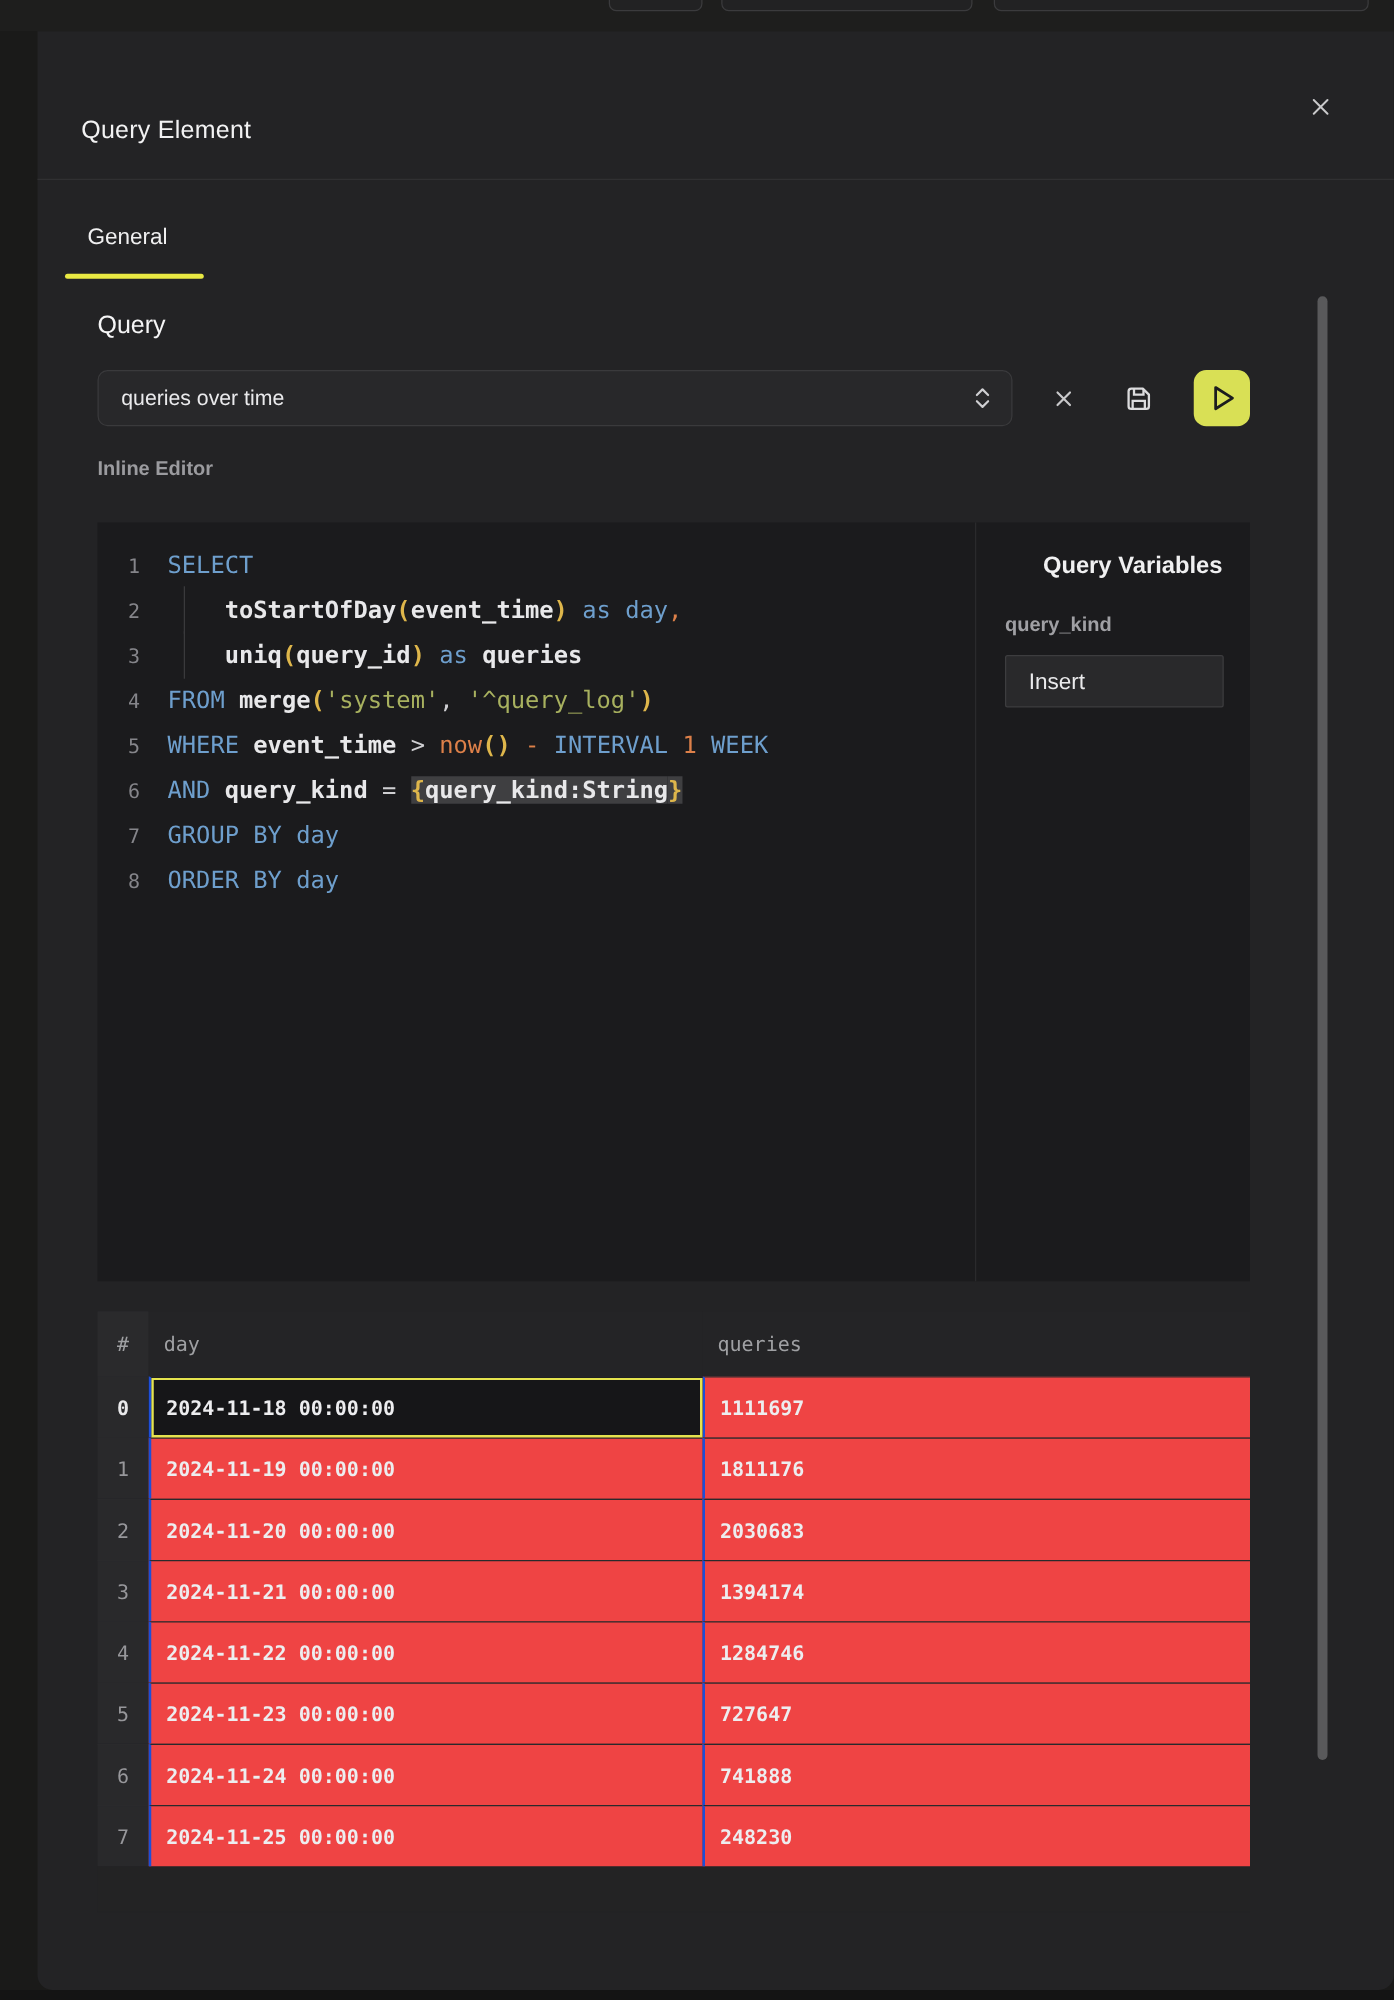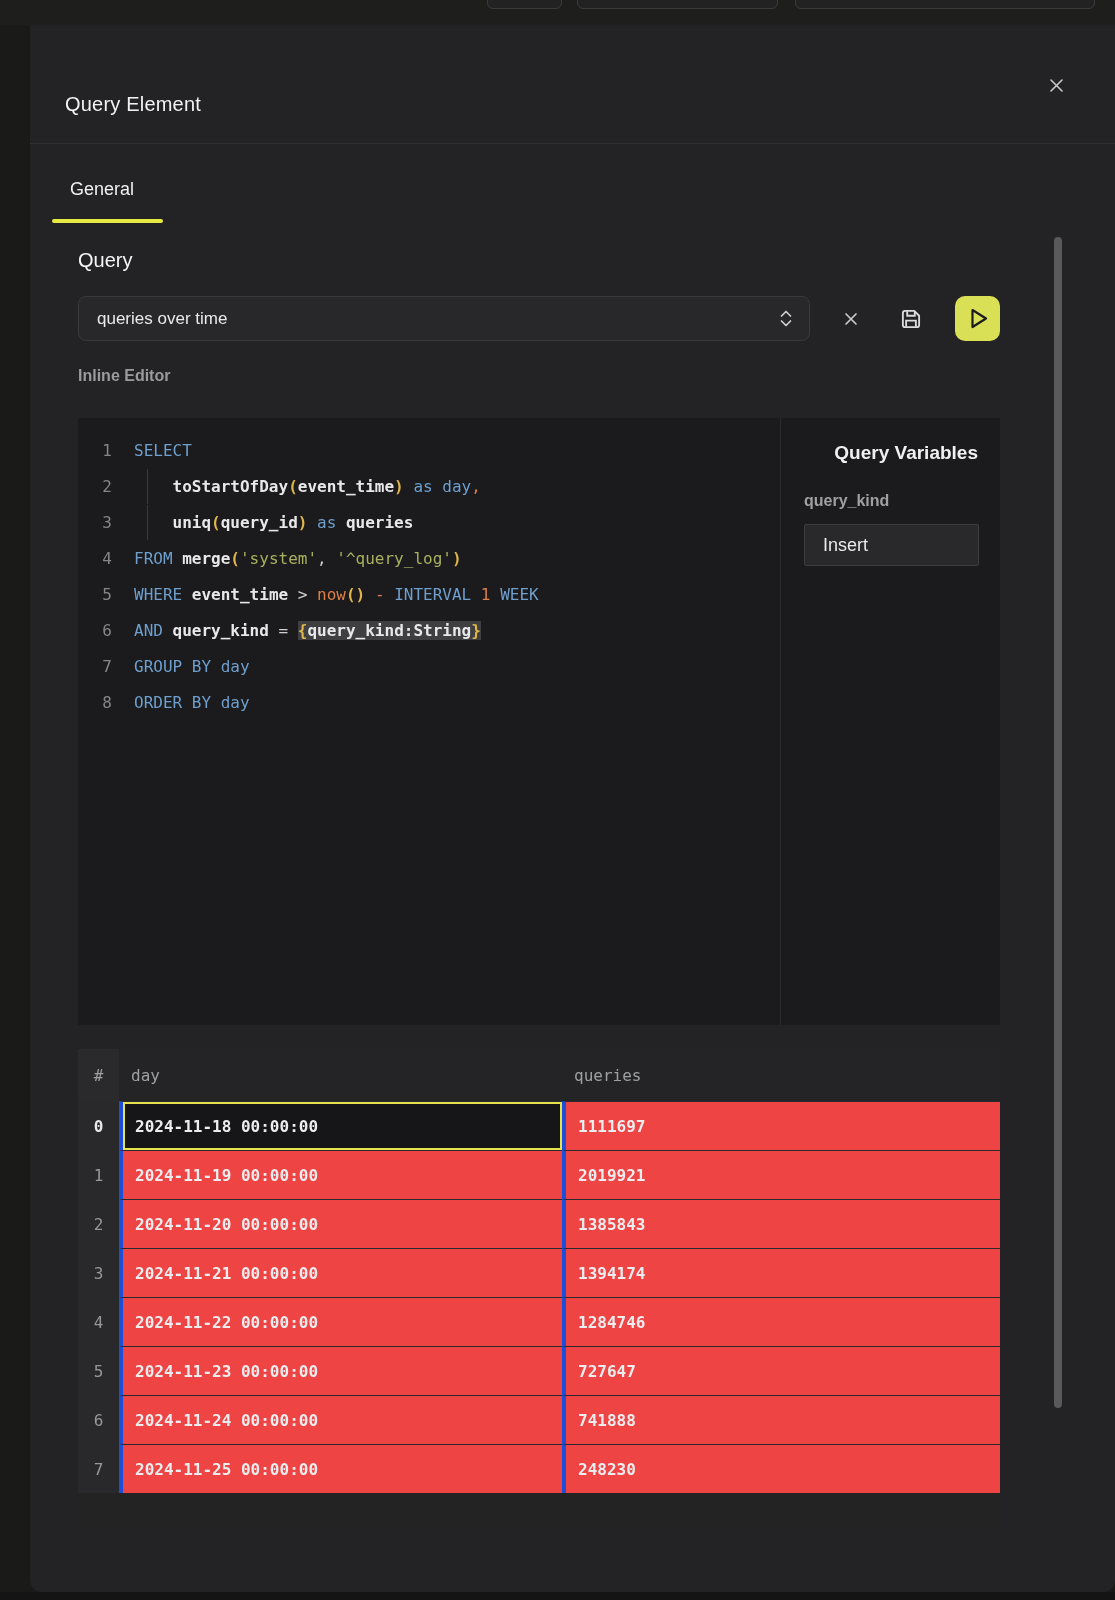--- a/index.html
+++ b/index.html
@@ -51,21 +51,21 @@
                          font-weight:700; color:#9b9b9f; }
 
   
   .editor { position:absolute; left:48px; top:393px; width:922px; height:607px;
             background:#1b1b1d; display:flex; }
   .code-pane { flex:1; padding-top:23px; overflow:hidden; }
   .code-line { display:flex; align-items:baseline; height:36px;
                font-family:"DejaVu Sans Mono", monospace; }
   .code-line .ln { width:34px; text-align:right; color:#85858a; font-size:16px;
                    flex:none; }
-  .code-line .code-text { position:relative; margin-left:22px; font-size:16px;
+  .code-line .code-text { position:relative; margin-left:22px; font-size:19px;
                           white-space:pre; color:#cfcfd2; }
   .indent-guide { position:absolute; left:13px; top:-8px; bottom:-8px; width:1px;
                   background:#3a3a3c; }
   .tok-kw { color:#6e9fcd; }
   .tok-fn { color:#e8e8ea; font-weight:700; }
   .tok-pa { color:#deb64b; font-weight:700; }
   .tok-st { color:#a8b15f; }
   .tok-or { color:#dd8049; }
   .tok-wh { color:#cfcfd2; }
   .tok-hl { background:#3f3f41; }
@@ -83,21 +83,21 @@
              background:#232324; }
   .results-grid { display:grid; grid-template-columns:41px 443px 1fr; }
   .cell { font-family:"DejaVu Sans Mono", monospace; display:flex; align-items:center; }
   .th { height:52px; font-size:16px; color:#9fa0a3; background:#242426; }
   .th.idx { background:#2a2a2c; justify-content:center; }
   .th.pad { padding-left:12px; }
   .td { height:49px; font-size:16px; border-top:1px solid #2a2a2c; }
   .td.idx { background:#29292b; justify-content:center; color:#97979b; }
   .td.idx.first { color:#e9e9eb; font-weight:700; }
   .td.data { background:#ef4444; color:#ededef; font-weight:700; padding-left:12px; }
-  .td.vline { border-left:4px solid #1d4ed8; }
+  .td.vline { border-left:2px solid #1d4ed8; }
   .td.sel { background:#161618; box-shadow:inset 0 0 0 2px #e5e34e; position:relative;
             z-index:1; }
   .results-footer { height:36px; background:#232324; }
 
   
   .scrollbar { position:absolute; left:1024px; top:212px; width:8px; height:1171px;
                background:#59595b; border-radius:4px; cursor:pointer; }
 </style>
 </head>
 <body>
@@ -202,24 +202,24 @@
   <div class="results">
     <div class="results-grid">
         <div class="cell th idx">#</div>
         <div class="cell th pad">day</div>
         <div class="cell th pad">queries</div>
         <div class="cell td idx first">0</div>
         <div class="cell td data vline sel">2024-11-18 00:00:00</div>
         <div class="cell td data vline">1111697</div>
         <div class="cell td idx">1</div>
         <div class="cell td data vline">2024-11-19 00:00:00</div>
-        <div class="cell td data vline">2019921</div>
+        <div class="cell td data vline">1811176</div>
         <div class="cell td idx">2</div>
         <div class="cell td data vline">2024-11-20 00:00:00</div>
-        <div class="cell td data vline">1385843</div>
+        <div class="cell td data vline">2030683</div>
         <div class="cell td idx">3</div>
         <div class="cell td data vline">2024-11-21 00:00:00</div>
         <div class="cell td data vline">1394174</div>
         <div class="cell td idx">4</div>
         <div class="cell td data vline">2024-11-22 00:00:00</div>
         <div class="cell td data vline">1284746</div>
         <div class="cell td idx">5</div>
         <div class="cell td data vline">2024-11-23 00:00:00</div>
         <div class="cell td data vline">727647</div>
         <div class="cell td idx">6</div>

